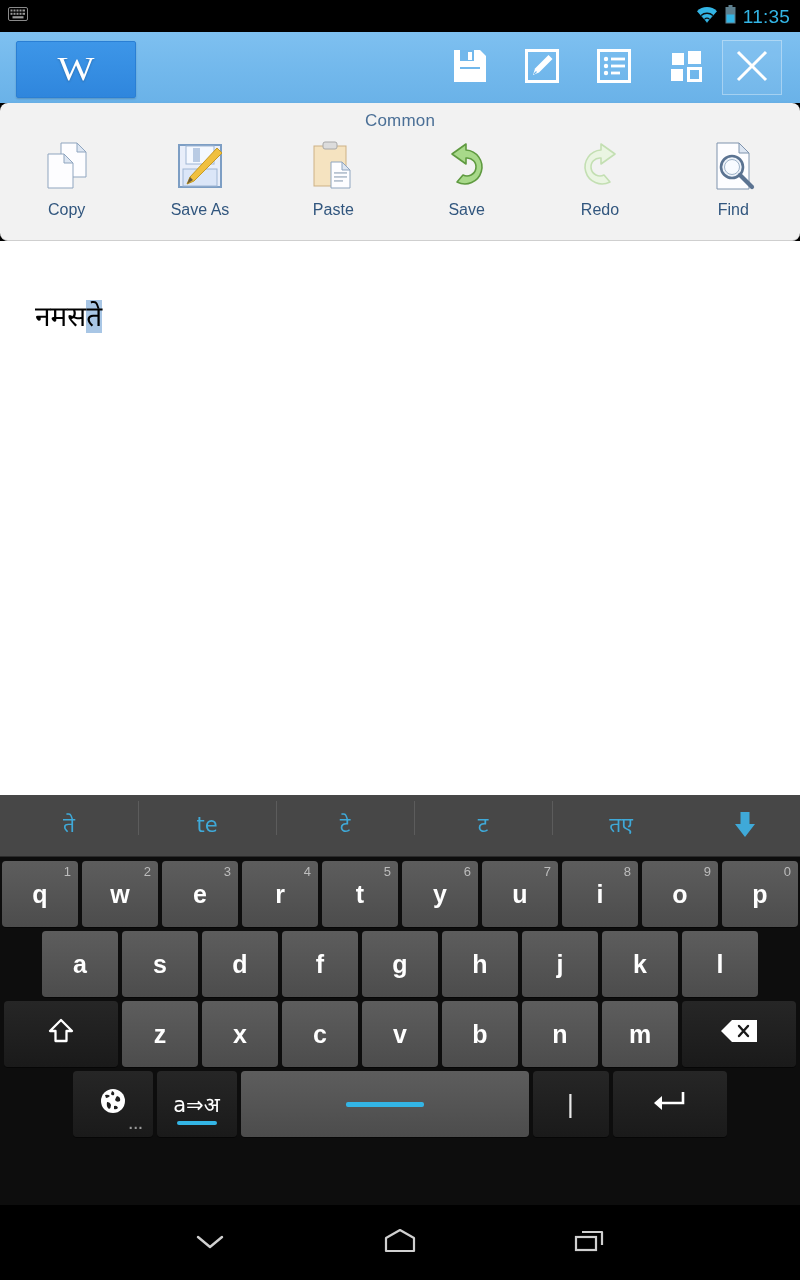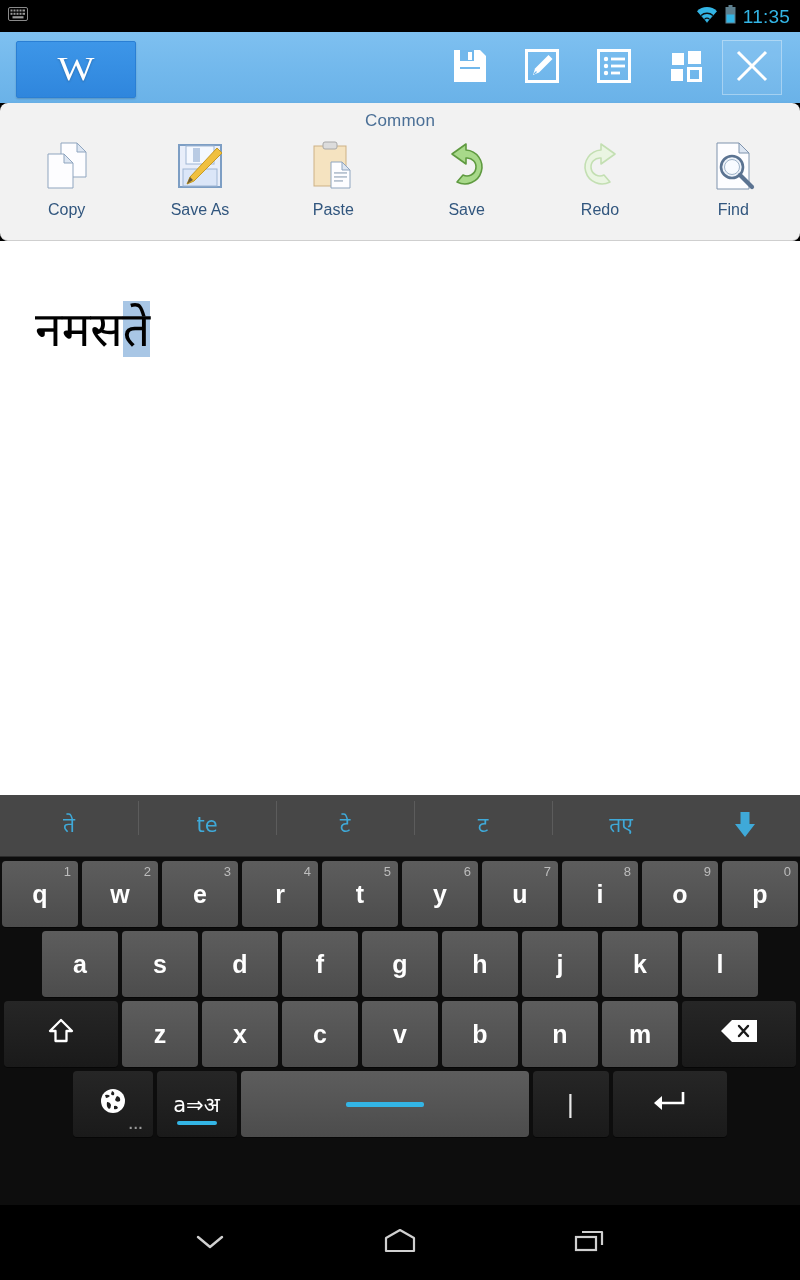--- a/index.html
+++ b/index.html
@@ -72,21 +72,21 @@
   .rib.disabled .rlabel { color:#31567e; }
 
   
   .doc {
     position:absolute; left:0; top:241px; width:800px; height:554px;
     background:#fff;
   }
   .doc-text {
     position:absolute; left:35px; top:58px;
     font-family:"DejaVu Sans", sans-serif;
-    font-size:48px; color:#000; line-height:1.25; white-space:nowrap;
+    font-size:28px; color:#000; line-height:1.25; white-space:nowrap;
   }
   .composing { background:#a8c6e5; }
 
   
   .kb {
     position:absolute; left:0; top:795px; width:800px; height:410px;
     background:#0d0d0d;
   }
   .suggestions {
     height:62px; background:#474747;

